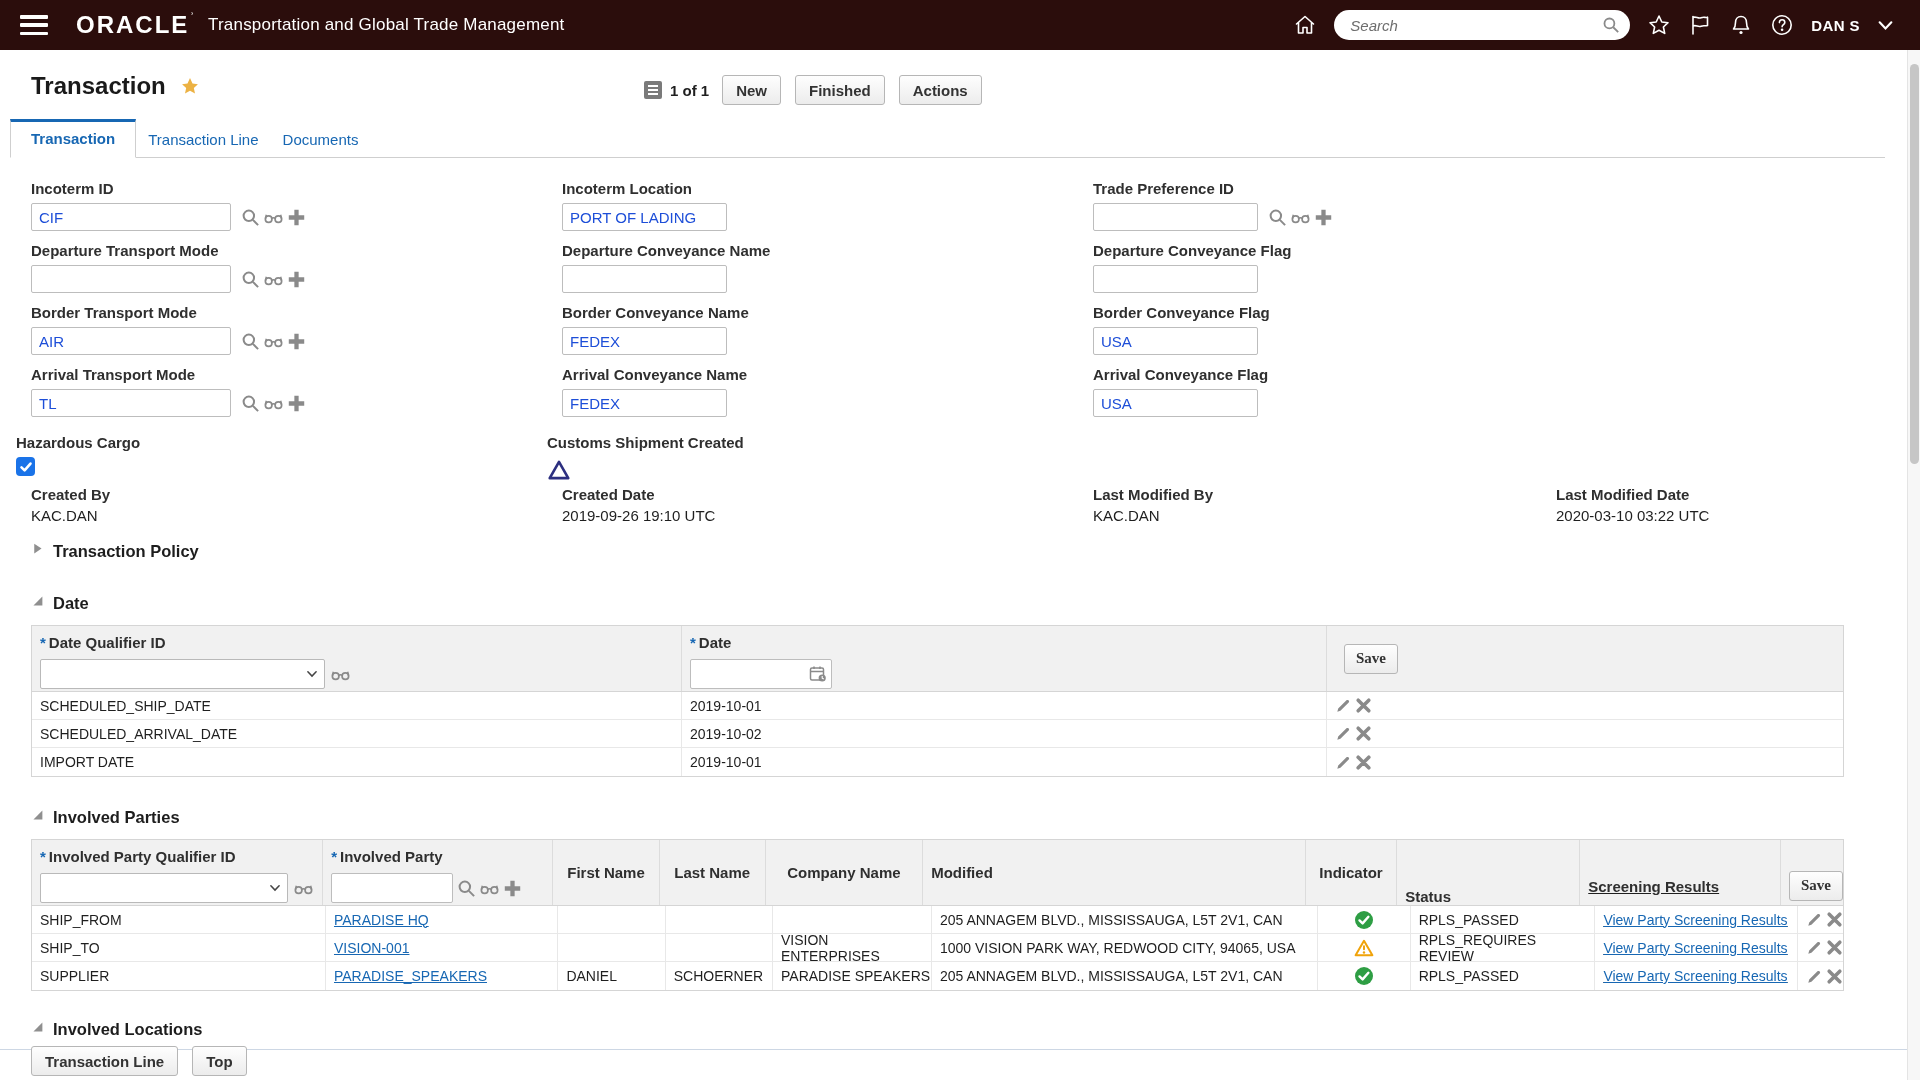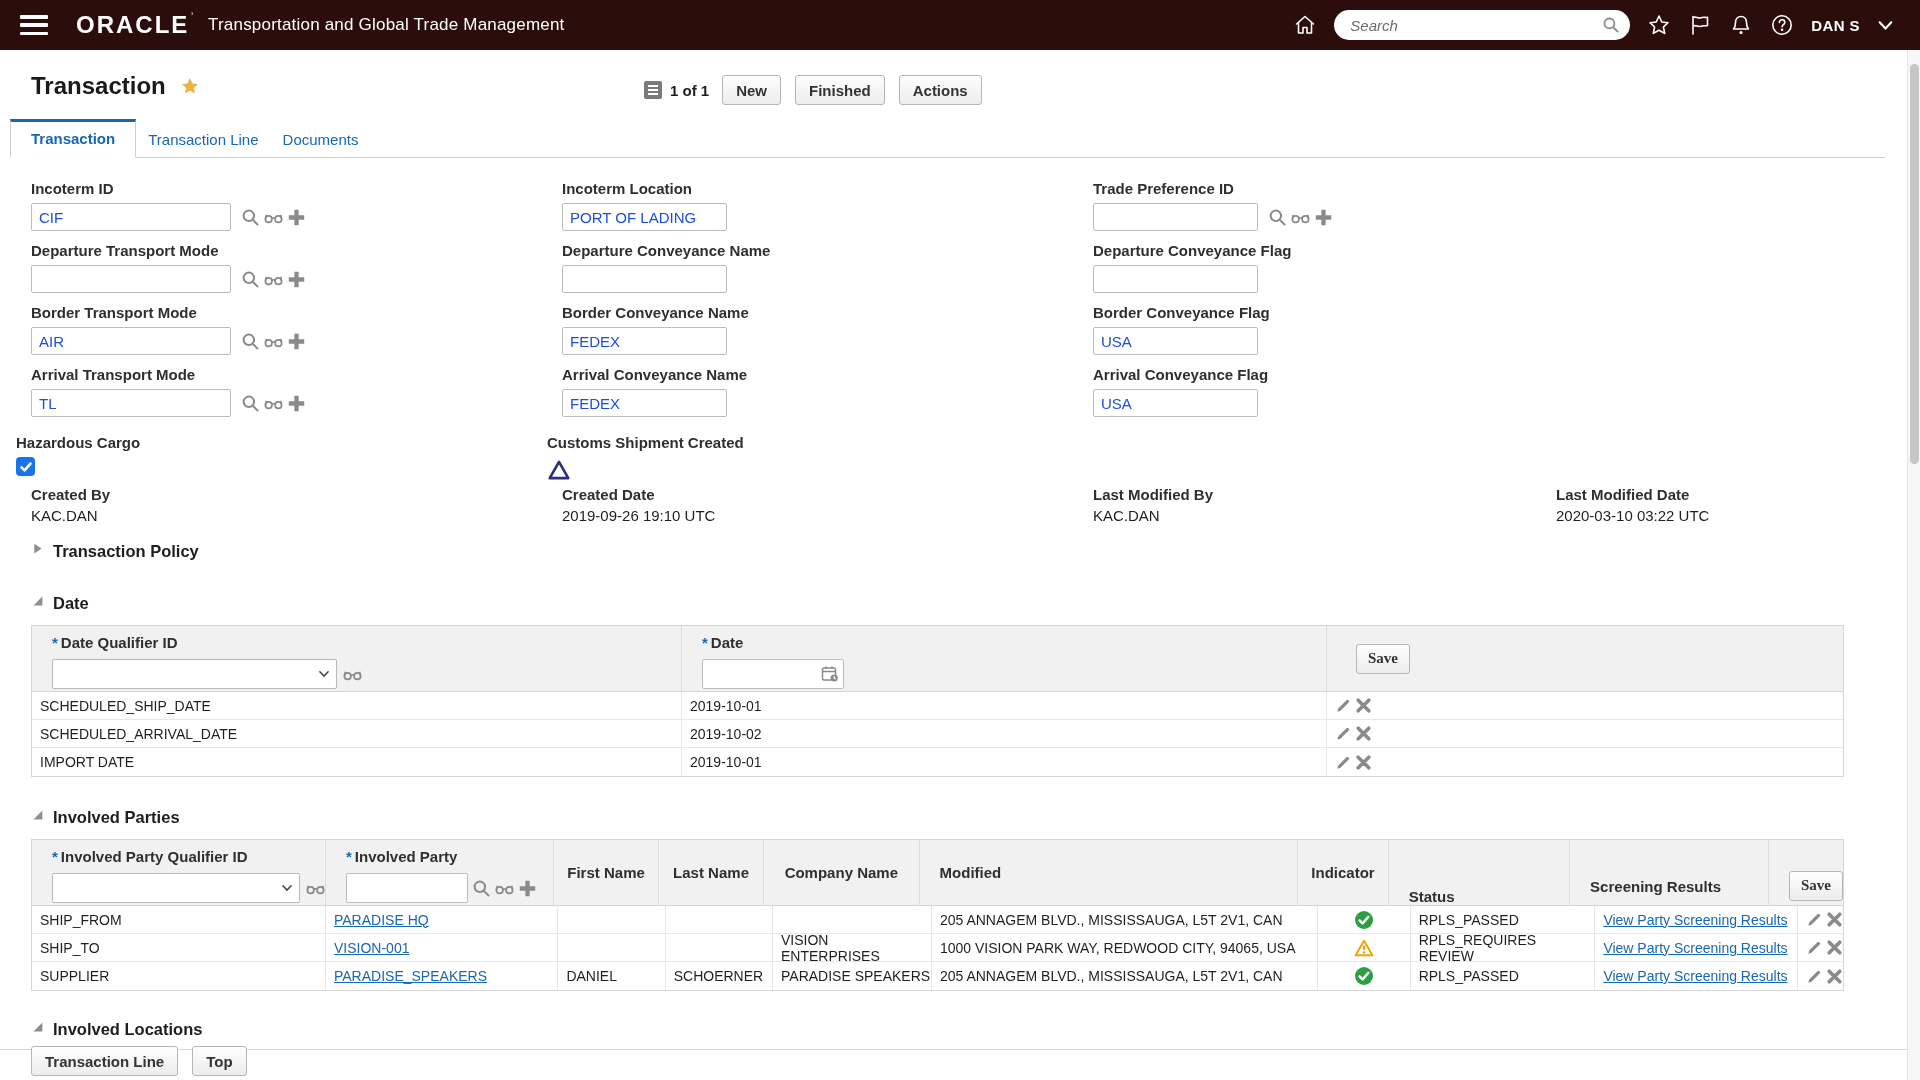--- a/index.html
+++ b/index.html
@@ -72,21 +72,21 @@
   .sh-policy { margin-top:18px; }
   .sh-date { margin-top:33px; }
   .sh-parties { margin-top:31px; }
   .sh-locations { margin-top:29px; }
 
   
   .grid-table { margin:12px 38px 0 31px; border:1px solid #d5d5d5; font-size:14px; }
   .g-head { display:flex; background:#f1f1f1; border-bottom:1px solid #d5d5d5; height:66px; }
   .g-row { display:flex; height:28px; align-items:flex-end; border-bottom:1px solid #e8e8e8; background:#fff; }
   .g-row:last-child { border-bottom:none; }
-  .hc { border-right:1px solid #dcdcdc; padding:8px 0 0 20px; }
+  .hc { border-right:1px solid #dcdcdc; padding:8px 0 0 8px; }
   .hc:last-child, .rc:last-child { border-right:none;font-family:Liberation Serif, serif; }
   .rc { height:100%; display:flex; align-items:center; padding-left:8px; border-right:1px solid #e8e8e8; }
   .hlabel { font-size:15px; font-weight:bold; color:#2f2f2f; }
   .req { color:#1767b3; margin-right:3px; font-weight:bold; }
   .fake-select { height:30px; background:#fff; border:1px solid #b9b9b9; border-radius:2px;
     display:flex; align-items:center; justify-content:flex-end; padding-right:6px; cursor:pointer; }
   .fake-select svg { width:12px; height:12px; stroke:#444; fill:none; stroke-width:2; }
   .ctrl-row { display:flex; align-items:center; gap:6px; margin-top:8px; }
   .date-box-wrap { position:relative; }
   .date-box-wrap .cal { position:absolute; right:5px; top:6px; width:18px; height:18px; cursor:pointer; }
@@ -94,21 +94,21 @@
   .act-icons { display:flex; align-items:center; gap:3px; }
   .act-icons svg { width:17px; height:17px; cursor:pointer; }
   .ind-icon { width:20px; height:20px; }
 
   
   .dt-c1 { width:650px; } .dt-c2 { width:645px; } .dt-c3 { flex:1; }
 
   
   .pt-c1 { width:296px; } .pt-c2 { width:234px; } .pt-c3 { width:108px; }
   .pt-c4 { width:108px; } .pt-c5 { width:160px; } .pt-c6 { width:389px; }
-  .pt-c7 { width:93px; } .pt-c8 { width:186px; } .pt-c9 { width:204px; } .pt-c10 { flex:1; }
+  .pt-c7 { width:93px; } .pt-c8 { width:186px; } .pt-c9 { width:204px;text-decoration:underline; } .pt-c10 { flex:1; }
   .hc.center { display:flex; align-items:center; justify-content:center; padding:0; }
   .rc.center { justify-content:center; padding-left:0; }
   .hc.bottom { display:flex; align-items:flex-end; padding-bottom:10px; }
   .save-cell { display:flex; align-items:center; }
 
   
   .locations-divider { margin-top:10px; border-top:1px solid #cdd7e4; width:1920px; }
   .footer-bar { position:absolute; top:1046px; left:31px; display:flex; }
 
   

